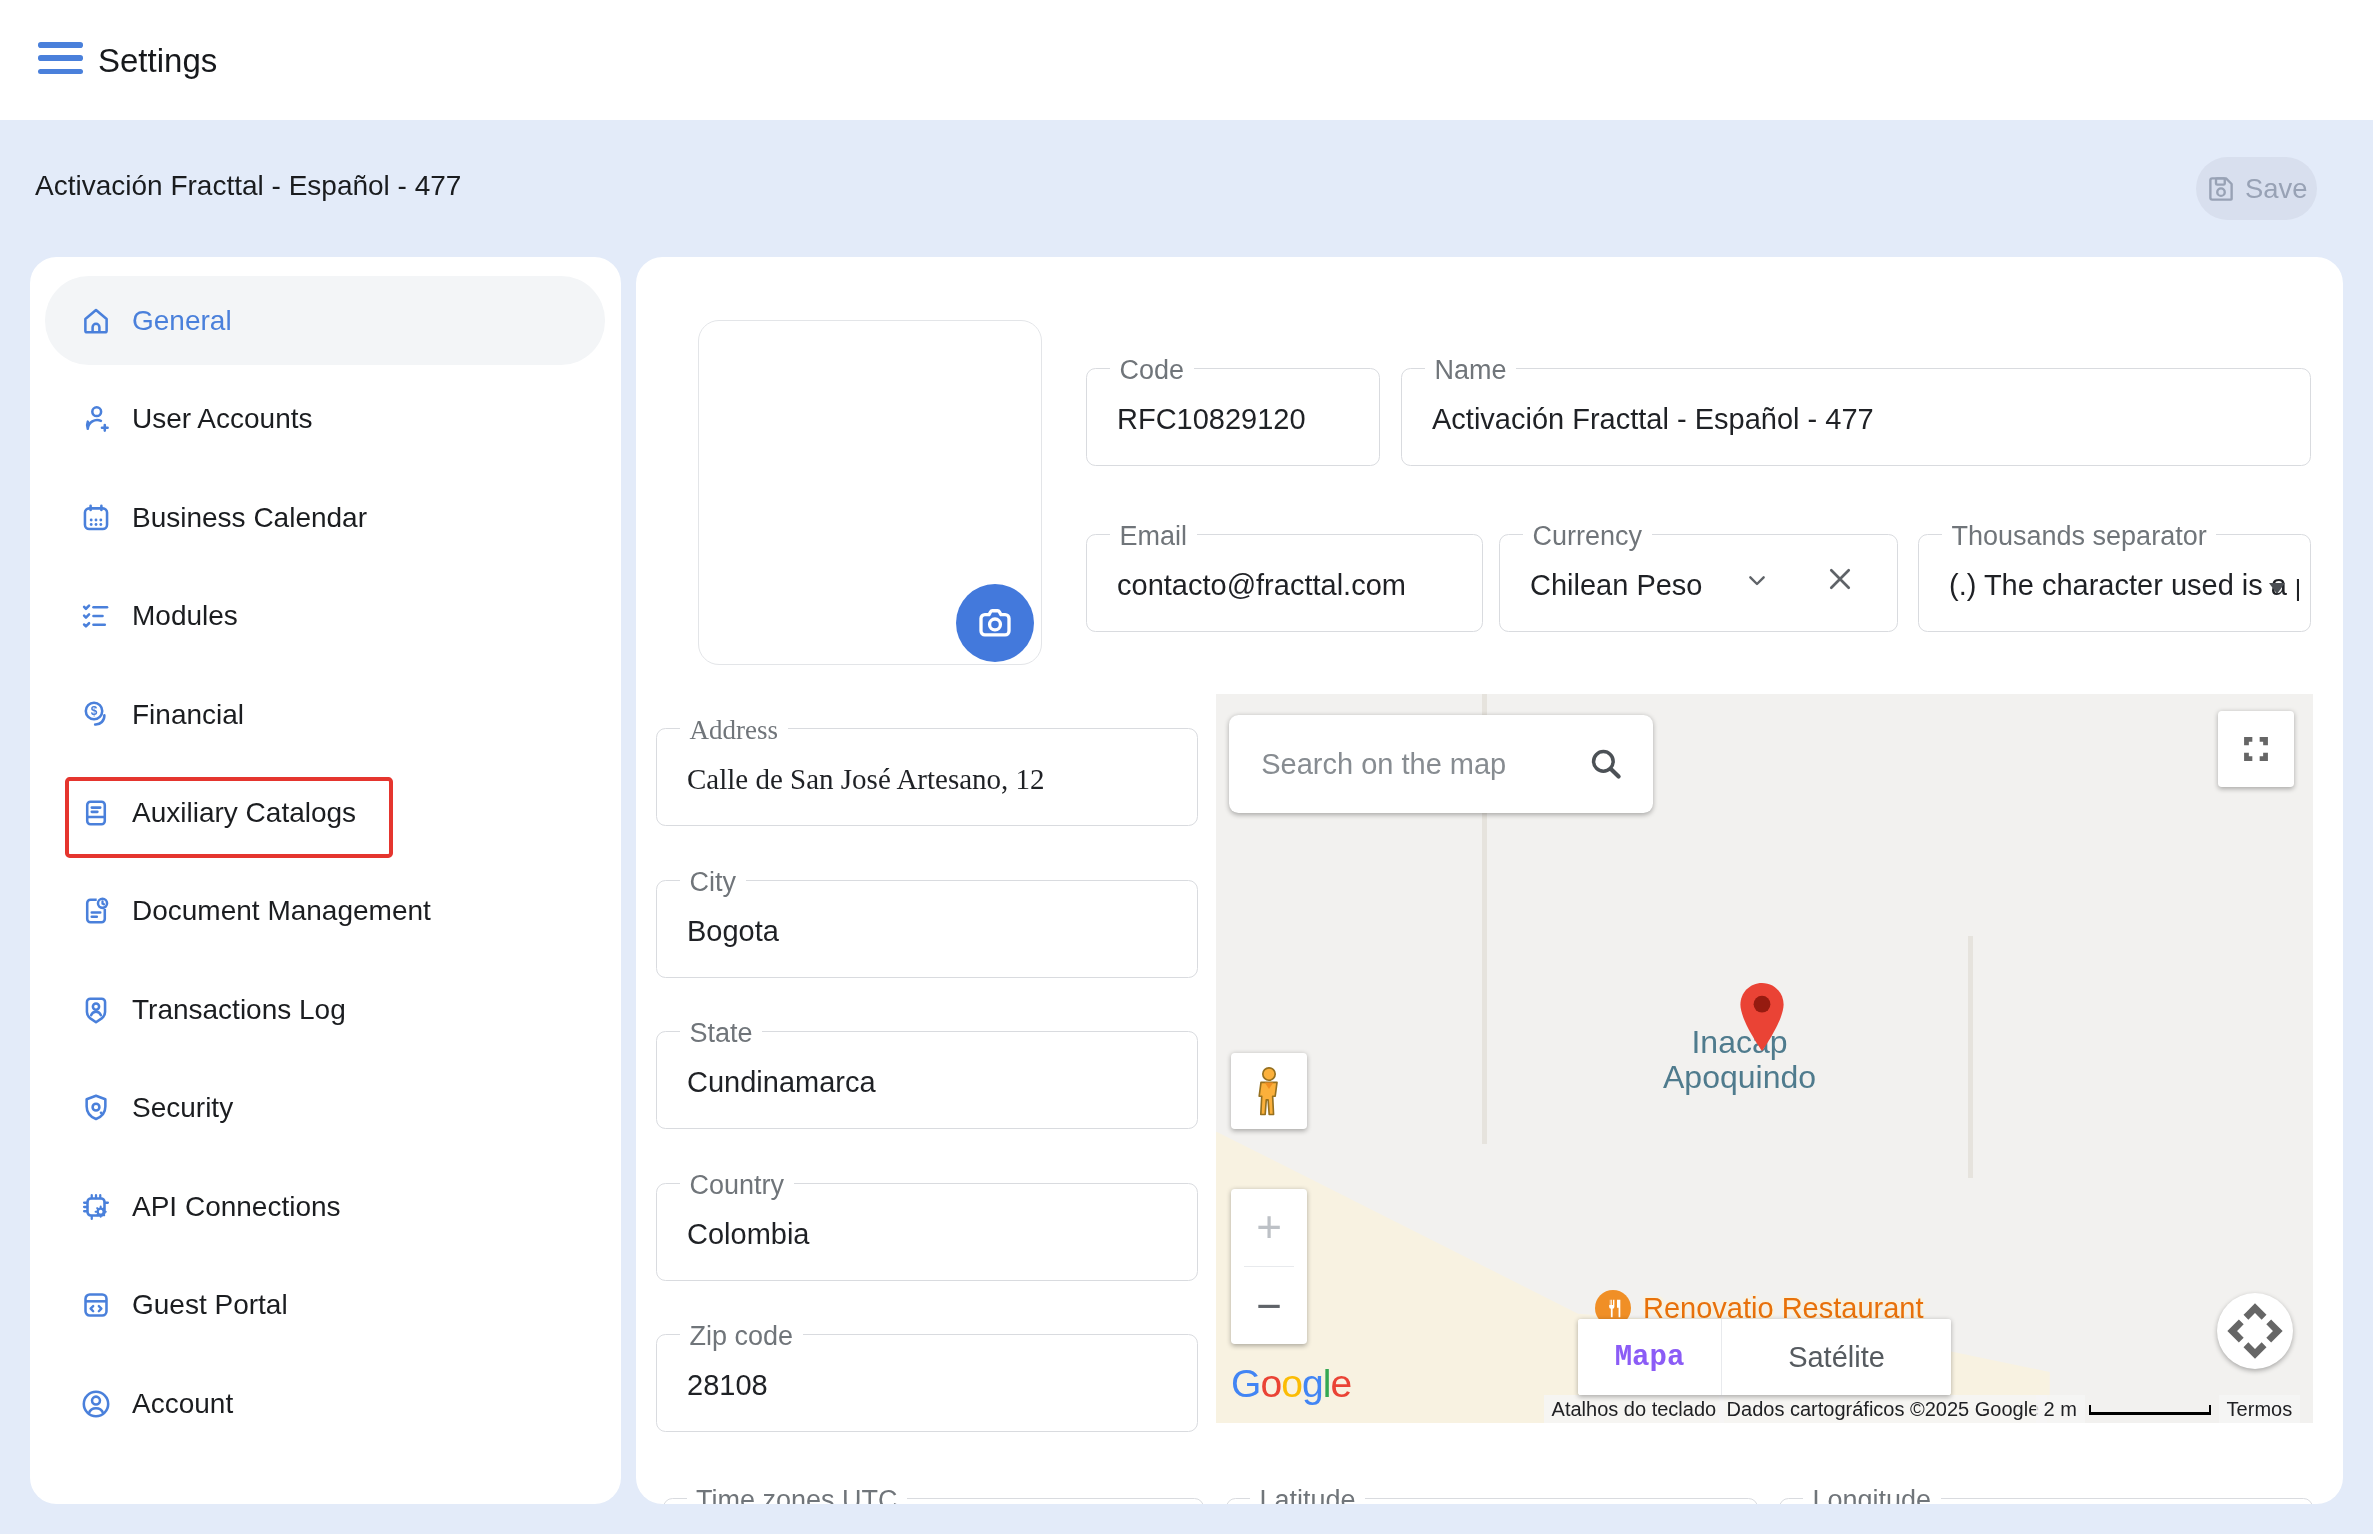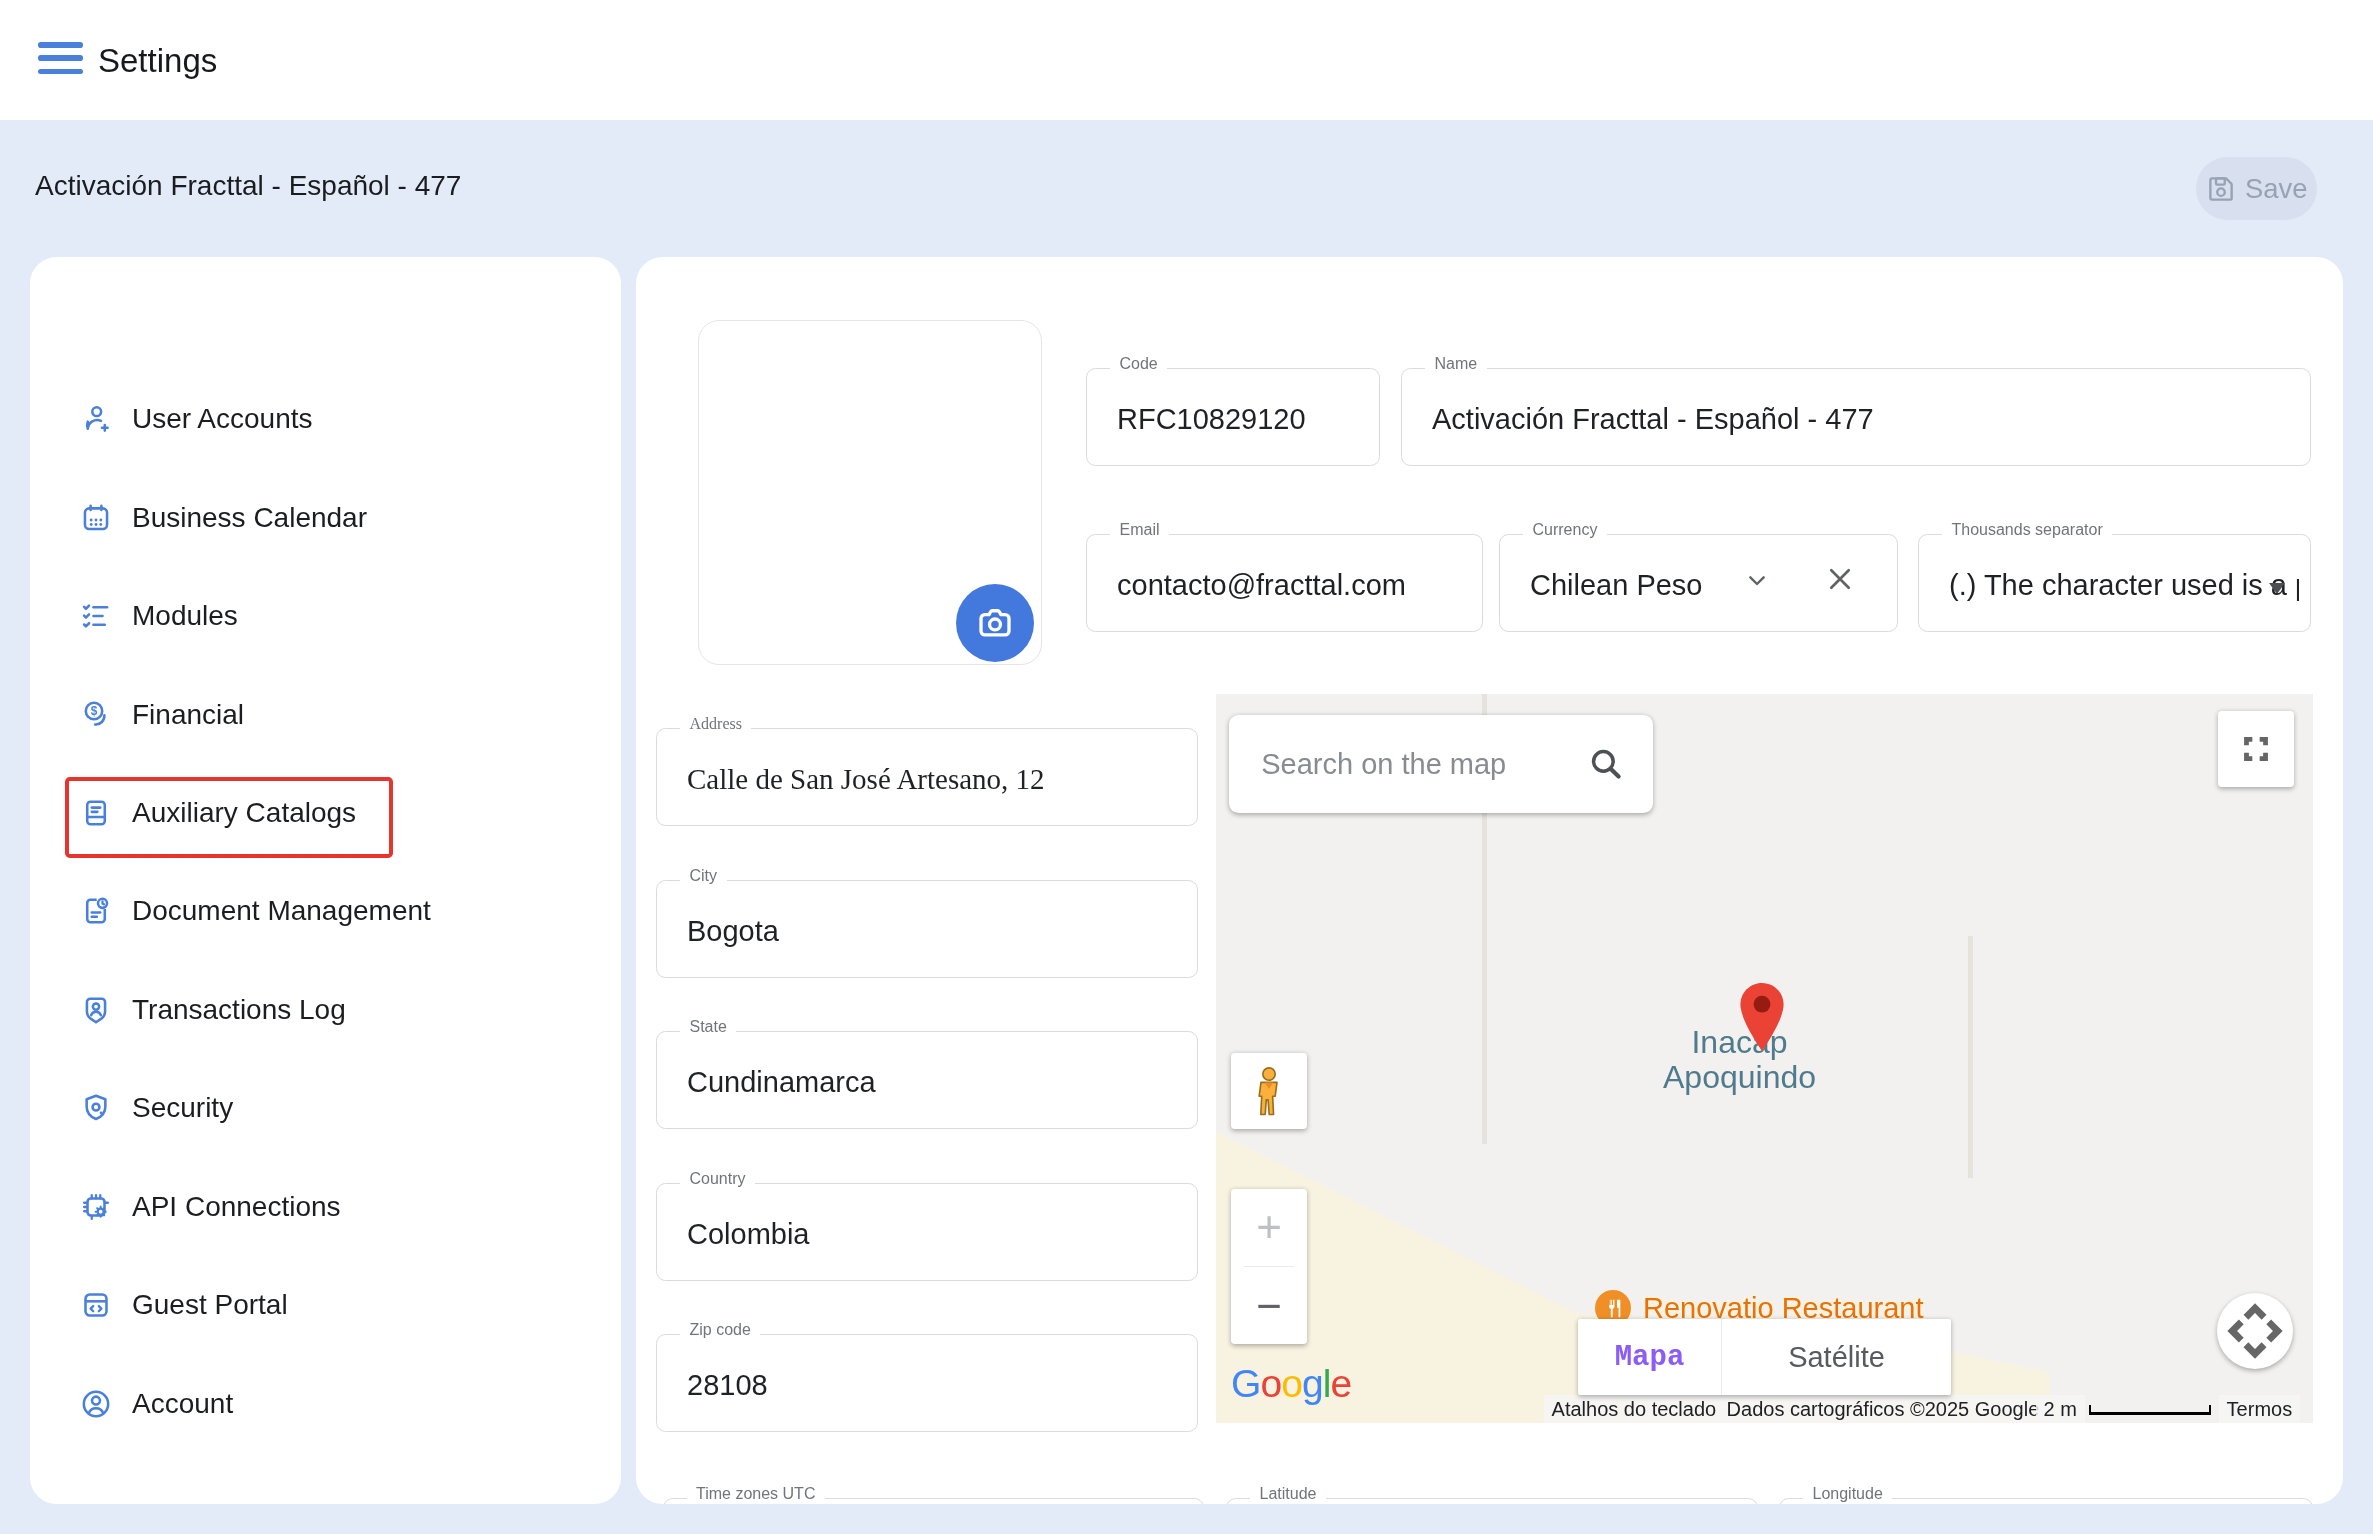--- a/index.html
+++ b/index.html
@@ -26,21 +26,21 @@
   .nav-item .nlabel { position:absolute; left:87px; font-size:28px; color:#1B1D20; white-space:nowrap; }
   .nav-item.active .nlabel { color:#4A80DB; }
   .highlight-box { position:absolute; left:35px; top:520px; width:328px; height:81px; border:4.7px solid #E5352E; border-radius:4.7px; pointer-events:none; z-index:3; }
 
   
   .main-card { position:absolute; left:636px; top:257px; width:1707px; height:1247px; background:#FFFFFF; border-radius:26.5px; overflow:hidden; z-index:2; }
   .photo-box { position:absolute; left:62px; top:63px; width:344px; height:345px; border:1.9px solid #E3E5E8; border-radius:21px; cursor:pointer; }
   .camera-btn { position:absolute; left:320px; top:327px; width:78px; height:78px; border-radius:50%; background:#4379DC; display:flex; align-items:center; justify-content:center; cursor:pointer; }
 
   .field { position:absolute; border:1.9px solid #D9DBDF; border-radius:9.5px; height:98px; background:#FFFFFF; cursor:text; }
-  .field .flabel { position:absolute; left:23px; top:-14px; background:#FFFFFF; padding:0 9.5px; font-size:16px; color:#70757A; white-space:nowrap; }
+  .field .flabel { position:absolute; left:23px; top:-14px; background:#FFFFFF; padding:0 9.5px; font-size:27px; color:#70757A; white-space:nowrap; }
   .field .fvalue { position:absolute; left:30px; top:34px; font-size:29px; color:#1F2125; white-space:nowrap; overflow:hidden; max-width:calc(100% - 42px); }
   .f-code { left:450px; top:111px; width:294px; }
   .f-name { left:765px; top:111px; width:910px; }
   .f-email { left:450px; top:277px; width:397px; }
   .f-currency { left:863px; top:277px; width:399px; }
   .f-thousands { left:1282px; top:277px; width:393px; }
   .f-thousands .fvalue { max-width:350px; }
   .f-address { left:20px; top:471px; width:542px;font-family:Liberation Serif, serif; }
   .f-city { left:20px; top:623px; width:542px; }
   .f-state { left:20px; top:774px; width:542px; }
@@ -117,20 +117,26 @@
     <svg width="30" height="30" viewBox="0 0 24 24">
       <path fill="none" stroke="#98A2B5" stroke-width="1.9" stroke-linejoin="round" d="M5 3.5h11L20.5 8v12a.5.5 0 0 1-.5.5H5a1.5 1.5 0 0 1-1.5-1.5V5A1.5 1.5 0 0 1 5 3.5z"></path>
       <rect x="8" y="3.5" width="7" height="5" rx="1" fill="none" stroke="#98A2B5" stroke-width="1.9"></rect>
       <circle cx="12" cy="14.5" r="3" fill="none" stroke="#98A2B5" stroke-width="1.9"></circle>
     </svg>
     <span>Save</span>
   </button>
 
   <aside class="sidebar">
 
+    <div class="nav-item active" style="top:19px">
+      <svg class="nicon" viewBox="0 0 24 24">
+        <path fill="none" stroke="#4A80DB" stroke-width="1.8" stroke-linecap="round" stroke-linejoin="round" d="M4.5 10.6L12 4.2l7.5 6.4v8.2a1.2 1.2 0 0 1-1.2 1.2H5.7a1.2 1.2 0 0 1-1.2-1.2zM9.6 20v-3.6a2.4 2.4 0 0 1 4.8 0V20"></path>
+      </svg>
+      <span class="nlabel">General</span>
+    </div>
 
     <div class="nav-item" style="top:117px">
       <svg class="nicon" viewBox="0 0 24 24">
         <circle cx="12.5" cy="6.8" r="3.1" fill="none" stroke="#4A80DB" stroke-width="1.8"></circle>
         <path fill="none" stroke="#4A80DB" stroke-width="1.8" stroke-linecap="round" d="M6.2 18.9a6.6 6.6 0 0 1 9.3-5.6M6.2 13.9a6.5 6.5 0 0 0 0 5"></path>
         <path fill="none" stroke="#4A80DB" stroke-width="1.8" stroke-linecap="round" d="M16.2 18.2h4M18.2 16.2v4"></path>
       </svg>
       <span class="nlabel">User Accounts</span>
     </div>
 

